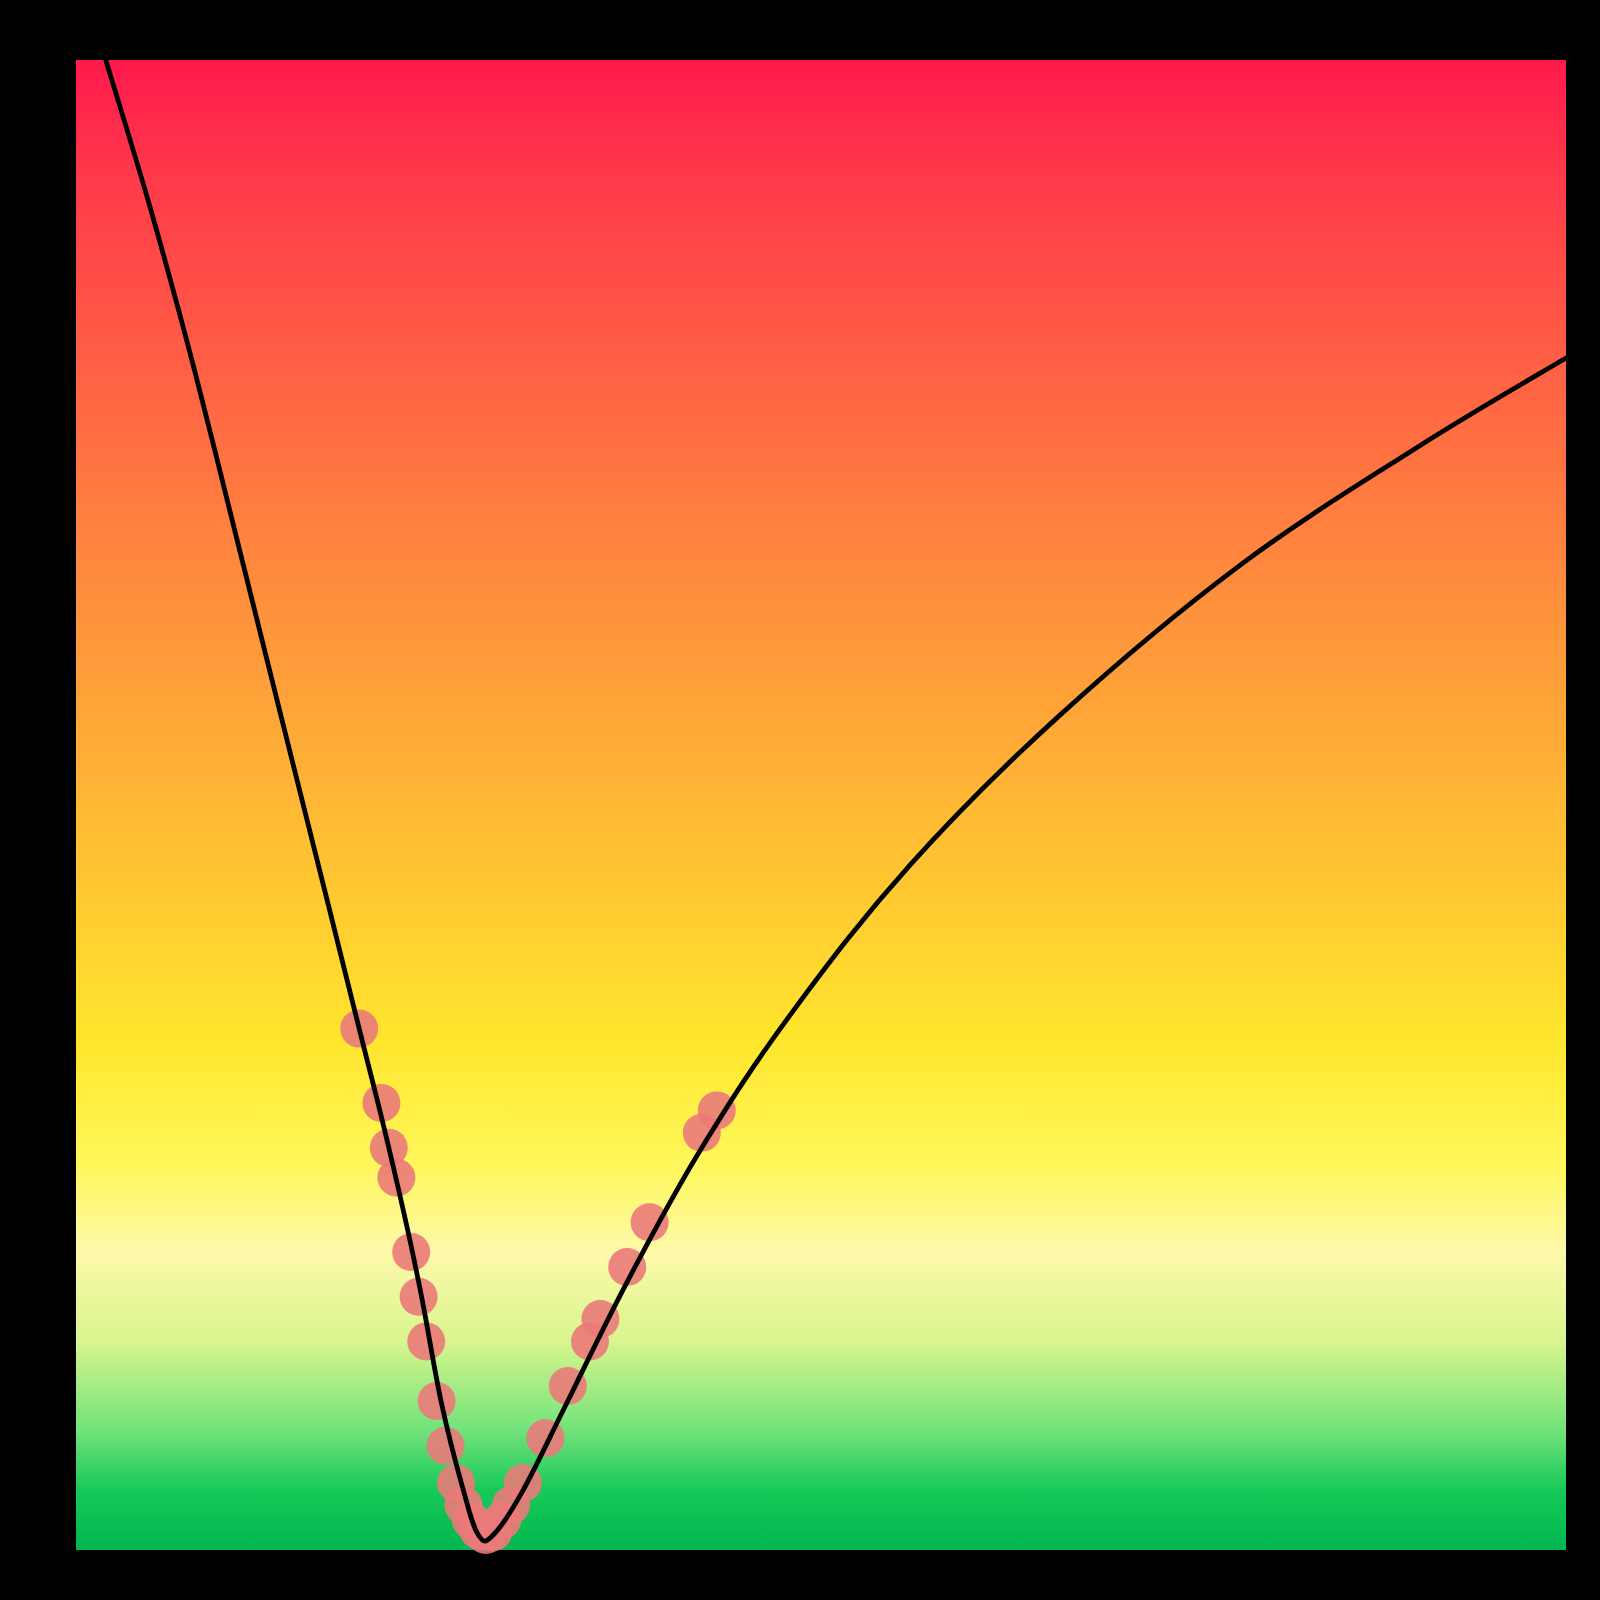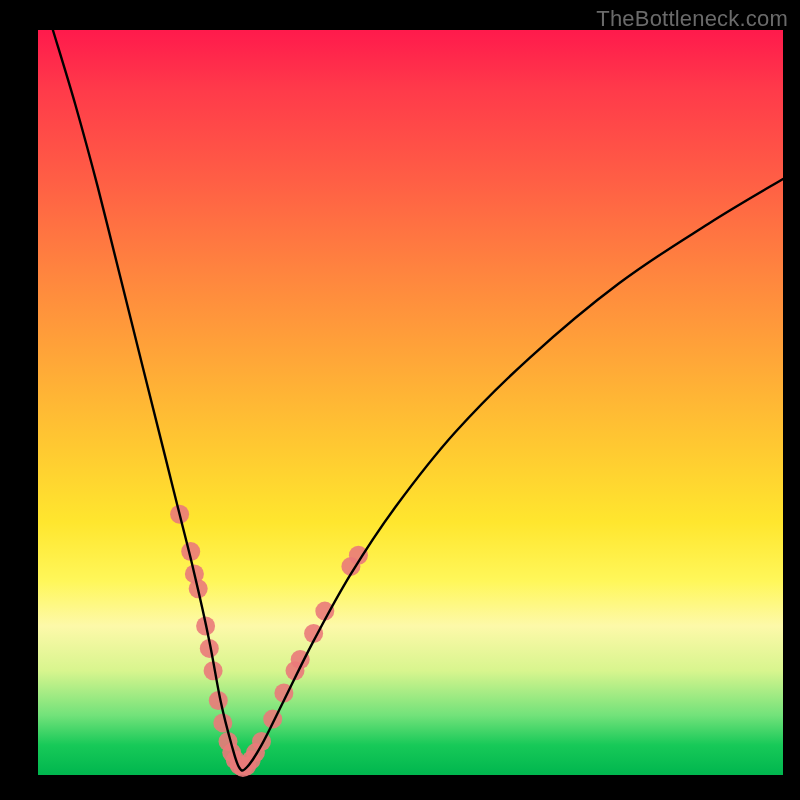--- a/index.html
+++ b/index.html
@@ -57,21 +57,20 @@
     top: 0;
     width: 745px;
     height: 745px;
     overflow: visible;
   }
 </style>
 </head>
 <body>
 
 <div class="frame">
-  <div class="watermark">TheBottleneck.com</div>
   <div class="plot">
     <svg class="curve" viewBox="0 0 745 745">
       <g id="markers-group">
           <circle cx="141.6" cy="484.3" r="9.5" fill="#ea7a7a" fill-opacity="0.9"></circle>
           <circle cx="152.7" cy="521.5" r="9.5" fill="#ea7a7a" fill-opacity="0.9"></circle>
           <circle cx="156.4" cy="543.9" r="9.5" fill="#ea7a7a" fill-opacity="0.9"></circle>
           <circle cx="160.2" cy="558.8" r="9.5" fill="#ea7a7a" fill-opacity="0.9"></circle>
           <circle cx="167.6" cy="596.0" r="9.5" fill="#ea7a7a" fill-opacity="0.9"></circle>
           <circle cx="171.3" cy="618.4" r="9.5" fill="#ea7a7a" fill-opacity="0.9"></circle>
           <circle cx="175.1" cy="640.7" r="9.5" fill="#ea7a7a" fill-opacity="0.9"></circle>

